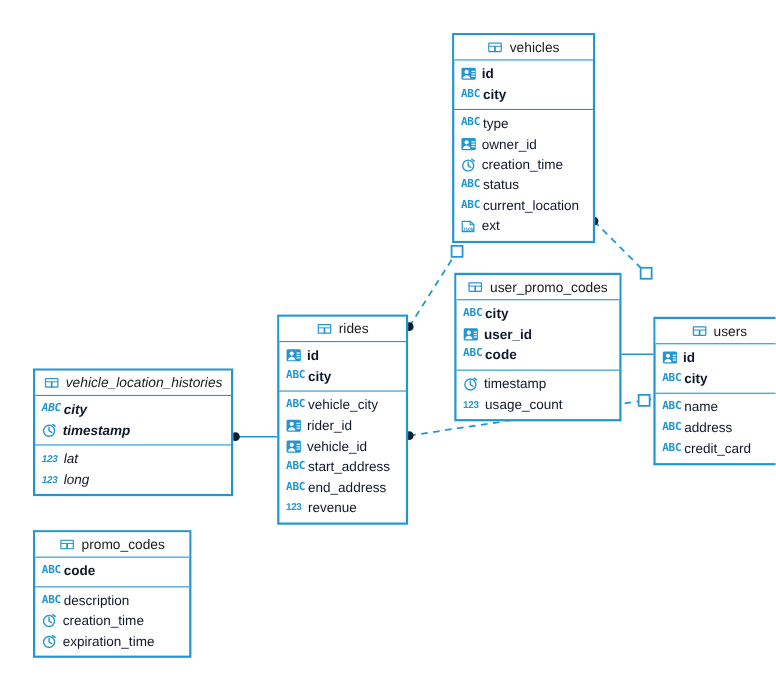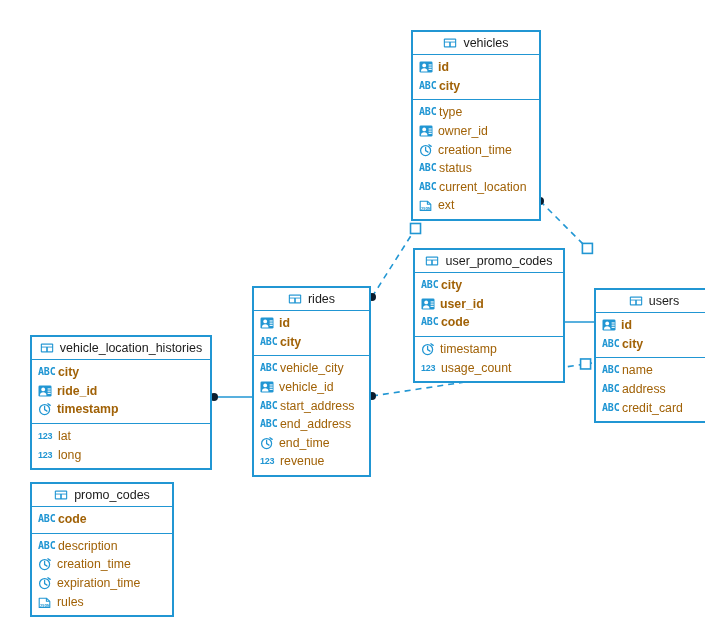--- a/index.html
+++ b/index.html
@@ -61,21 +61,21 @@
   .field-row {
     display: flex;
     align-items: center;
     gap: 5px;
     height: 18.6px;
     padding: 0 6px;
     white-space: nowrap;
   }
   .field-name {
     font-size: 12.3px;
-    color: #a16207;
+    color: #0f172a;
     line-height: 1;
   }
   .field-row.pk .field-name {
     font-weight: bold;
   }
   
   .icn {
     flex: 0 0 auto;
     width: 14px;
     height: 14px;
@@ -351,148 +351,128 @@
             <span class="icn">
               <svg viewBox="0 0 14 14">
                 <rect x="0.5" y="1.5" width="13" height="11" rx="1.3" fill="#2196d3"></rect>
                 <circle cx="5.2" cy="5.4" r="1.9" fill="#ffffff"></circle>
                 <path d="M1.9 11.4c0-1.9 1.5-3.1 3.3-3.1s3.3 1.2 3.3 3.1z" fill="#ffffff"></path>
                 <rect x="9.6" y="4.4" width="3.1" height="1.1" fill="#ffffff"></rect>
                 <rect x="9.6" y="6.6" width="3.1" height="1.1" fill="#ffffff"></rect>
                 <rect x="9.6" y="8.8" width="3.1" height="1.1" fill="#ffffff"></rect>
               </svg>
             </span>
+            <span class="field-name">rider_id</span>
+          </div>
+          <div class="field-row">
+            <span class="icn">
+              <svg viewBox="0 0 14 14">
+                <rect x="0.5" y="1.5" width="13" height="11" rx="1.3" fill="#2196d3"></rect>
+                <circle cx="5.2" cy="5.4" r="1.9" fill="#ffffff"></circle>
+                <path d="M1.9 11.4c0-1.9 1.5-3.1 3.3-3.1s3.3 1.2 3.3 3.1z" fill="#ffffff"></path>
+                <rect x="9.6" y="4.4" width="3.1" height="1.1" fill="#ffffff"></rect>
+                <rect x="9.6" y="6.6" width="3.1" height="1.1" fill="#ffffff"></rect>
+                <rect x="9.6" y="8.8" width="3.1" height="1.1" fill="#ffffff"></rect>
+              </svg>
+            </span>
             <span class="field-name">vehicle_id</span>
           </div>
           <div class="field-row">
             <span class="icn icn-abc">ABC</span>
             <span class="field-name">start_address</span>
           </div>
           <div class="field-row">
             <span class="icn icn-abc">ABC</span>
             <span class="field-name">end_address</span>
           </div>
           <div class="field-row">
+            <span class="icn icn-123">123</span>
+            <span class="field-name">revenue</span>
+          </div>
+        </div>
+      </div>
+      <div class="table-node" style="left: 30px; top: 335px; width: 182px; font-style: italic;">
+        <div class="tbl-header">
+          <span class="icn">
+            <svg viewBox="0 0 14 14">
+              <rect x="0.8" y="2.6" width="12.4" height="8.8" rx="1" fill="#2196d3"></rect>
+              <rect x="1.9" y="3.7" width="10.2" height="1.9" fill="#ffffff"></rect>
+              <rect x="1.9" y="6.5" width="4.3" height="3.8" fill="#ffffff"></rect>
+              <rect x="7.8" y="6.5" width="4.3" height="3.8" fill="#ffffff"></rect>
+            </svg>
+          </span>
+          <span class="tbl-title">vehicle_location_histories</span>
+        </div>
+        <div class="tbl-section keys">
+          <div class="field-row pk">
+            <span class="icn icn-abc">ABC</span>
+            <span class="field-name">city</span>
+          </div>
+          <div class="field-row pk">
             <span class="icn">
               <svg viewBox="0 0 14 14">
                 <circle cx="6.6" cy="7.6" r="5" fill="none" stroke="#2196d3" stroke-width="1.25"></circle>
                 <path d="M6.6 4.3 v3.3 l2.4 1.5" fill="none" stroke="#2196d3" stroke-width="1.25" stroke-linecap="round"></path>
                 <path d="M9.9 1.8 l2.3 1.6" fill="none" stroke="#2196d3" stroke-width="1.3" stroke-linecap="round"></path>
               </svg>
             </span>
-            <span class="field-name">end_time</span>
-          </div>
+            <span class="field-name">timestamp</span>
+          </div>
+        </div>
+        <div class="tbl-section cols">
           <div class="field-row">
             <span class="icn icn-123">123</span>
-            <span class="field-name">revenue</span>
-          </div>
-        </div>
-      </div>
-      <div class="table-node" style="left: 30px; top: 335px; width: 182px;">
-        <div class="tbl-header">
-          <span class="icn">
-            <svg viewBox="0 0 14 14">
-              <rect x="0.8" y="2.6" width="12.4" height="8.8" rx="1" fill="#2196d3"></rect>
-              <rect x="1.9" y="3.7" width="10.2" height="1.9" fill="#ffffff"></rect>
-              <rect x="1.9" y="6.5" width="4.3" height="3.8" fill="#ffffff"></rect>
-              <rect x="7.8" y="6.5" width="4.3" height="3.8" fill="#ffffff"></rect>
-            </svg>
-          </span>
-          <span class="tbl-title">vehicle_location_histories</span>
-        </div>
-        <div class="tbl-section keys">
-          <div class="field-row pk">
-            <span class="icn icn-abc">ABC</span>
-            <span class="field-name">city</span>
-          </div>
-          <div class="field-row pk">
-            <span class="icn">
-              <svg viewBox="0 0 14 14">
-                <rect x="0.5" y="1.5" width="13" height="11" rx="1.3" fill="#2196d3"></rect>
-                <circle cx="5.2" cy="5.4" r="1.9" fill="#ffffff"></circle>
-                <path d="M1.9 11.4c0-1.9 1.5-3.1 3.3-3.1s3.3 1.2 3.3 3.1z" fill="#ffffff"></path>
-                <rect x="9.6" y="4.4" width="3.1" height="1.1" fill="#ffffff"></rect>
-                <rect x="9.6" y="6.6" width="3.1" height="1.1" fill="#ffffff"></rect>
-                <rect x="9.6" y="8.8" width="3.1" height="1.1" fill="#ffffff"></rect>
-              </svg>
-            </span>
-            <span class="field-name">ride_id</span>
-          </div>
-          <div class="field-row pk">
+            <span class="field-name">lat</span>
+          </div>
+          <div class="field-row">
+            <span class="icn icn-123">123</span>
+            <span class="field-name">long</span>
+          </div>
+        </div>
+      </div>
+      <div class="table-node" style="left: 30px; top: 482px; width: 144px;">
+        <div class="tbl-header">
+          <span class="icn">
+            <svg viewBox="0 0 14 14">
+              <rect x="0.8" y="2.6" width="12.4" height="8.8" rx="1" fill="#2196d3"></rect>
+              <rect x="1.9" y="3.7" width="10.2" height="1.9" fill="#ffffff"></rect>
+              <rect x="1.9" y="6.5" width="4.3" height="3.8" fill="#ffffff"></rect>
+              <rect x="7.8" y="6.5" width="4.3" height="3.8" fill="#ffffff"></rect>
+            </svg>
+          </span>
+          <span class="tbl-title">promo_codes</span>
+        </div>
+        <div class="tbl-section keys">
+          <div class="field-row pk">
+            <span class="icn icn-abc">ABC</span>
+            <span class="field-name">code</span>
+          </div>
+        </div>
+        <div class="tbl-section cols">
+          <div class="field-row">
+            <span class="icn icn-abc">ABC</span>
+            <span class="field-name">description</span>
+          </div>
+          <div class="field-row">
             <span class="icn">
               <svg viewBox="0 0 14 14">
                 <circle cx="6.6" cy="7.6" r="5" fill="none" stroke="#2196d3" stroke-width="1.25"></circle>
                 <path d="M6.6 4.3 v3.3 l2.4 1.5" fill="none" stroke="#2196d3" stroke-width="1.25" stroke-linecap="round"></path>
                 <path d="M9.9 1.8 l2.3 1.6" fill="none" stroke="#2196d3" stroke-width="1.3" stroke-linecap="round"></path>
               </svg>
             </span>
-            <span class="field-name">timestamp</span>
-          </div>
-        </div>
-        <div class="tbl-section cols">
-          <div class="field-row">
-            <span class="icn icn-123">123</span>
-            <span class="field-name">lat</span>
-          </div>
-          <div class="field-row">
-            <span class="icn icn-123">123</span>
-            <span class="field-name">long</span>
-          </div>
-        </div>
-      </div>
-      <div class="table-node" style="left: 30px; top: 482px; width: 144px;">
-        <div class="tbl-header">
-          <span class="icn">
-            <svg viewBox="0 0 14 14">
-              <rect x="0.8" y="2.6" width="12.4" height="8.8" rx="1" fill="#2196d3"></rect>
-              <rect x="1.9" y="3.7" width="10.2" height="1.9" fill="#ffffff"></rect>
-              <rect x="1.9" y="6.5" width="4.3" height="3.8" fill="#ffffff"></rect>
-              <rect x="7.8" y="6.5" width="4.3" height="3.8" fill="#ffffff"></rect>
-            </svg>
-          </span>
-          <span class="tbl-title">promo_codes</span>
-        </div>
-        <div class="tbl-section keys">
-          <div class="field-row pk">
-            <span class="icn icn-abc">ABC</span>
-            <span class="field-name">code</span>
-          </div>
-        </div>
-        <div class="tbl-section cols">
-          <div class="field-row">
-            <span class="icn icn-abc">ABC</span>
-            <span class="field-name">description</span>
+            <span class="field-name">creation_time</span>
           </div>
           <div class="field-row">
             <span class="icn">
               <svg viewBox="0 0 14 14">
                 <circle cx="6.6" cy="7.6" r="5" fill="none" stroke="#2196d3" stroke-width="1.25"></circle>
                 <path d="M6.6 4.3 v3.3 l2.4 1.5" fill="none" stroke="#2196d3" stroke-width="1.25" stroke-linecap="round"></path>
                 <path d="M9.9 1.8 l2.3 1.6" fill="none" stroke="#2196d3" stroke-width="1.3" stroke-linecap="round"></path>
               </svg>
             </span>
-            <span class="field-name">creation_time</span>
-          </div>
-          <div class="field-row">
-            <span class="icn">
-              <svg viewBox="0 0 14 14">
-                <circle cx="6.6" cy="7.6" r="5" fill="none" stroke="#2196d3" stroke-width="1.25"></circle>
-                <path d="M6.6 4.3 v3.3 l2.4 1.5" fill="none" stroke="#2196d3" stroke-width="1.25" stroke-linecap="round"></path>
-                <path d="M9.9 1.8 l2.3 1.6" fill="none" stroke="#2196d3" stroke-width="1.3" stroke-linecap="round"></path>
-              </svg>
-            </span>
             <span class="field-name">expiration_time</span>
-          </div>
-          <div class="field-row">
-            <span class="icn">
-              <svg viewBox="0 0 14 14">
-                <path d="M1.2 3.2 h7.2 l3.4 3.1 v6.2 h-10.6 z" fill="#ffffff" stroke="#2196d3" stroke-width="1.1" stroke-linejoin="round"></path>
-                <path d="M8.4 3.2 v3.1 h3.4" fill="none" stroke="#2196d3" stroke-width="1.1" stroke-linejoin="round"></path>
-                <text x="6.5" y="11.6" font-size="4.2" font-family="DejaVu Sans Mono, monospace" font-weight="bold" fill="#2196d3" text-anchor="middle">JSON</text>
-              </svg>
-            </span>
-            <span class="field-name">rules</span>
           </div>
         </div>
       </div>
     </div>
 
 </div>
 
 </body></html>

